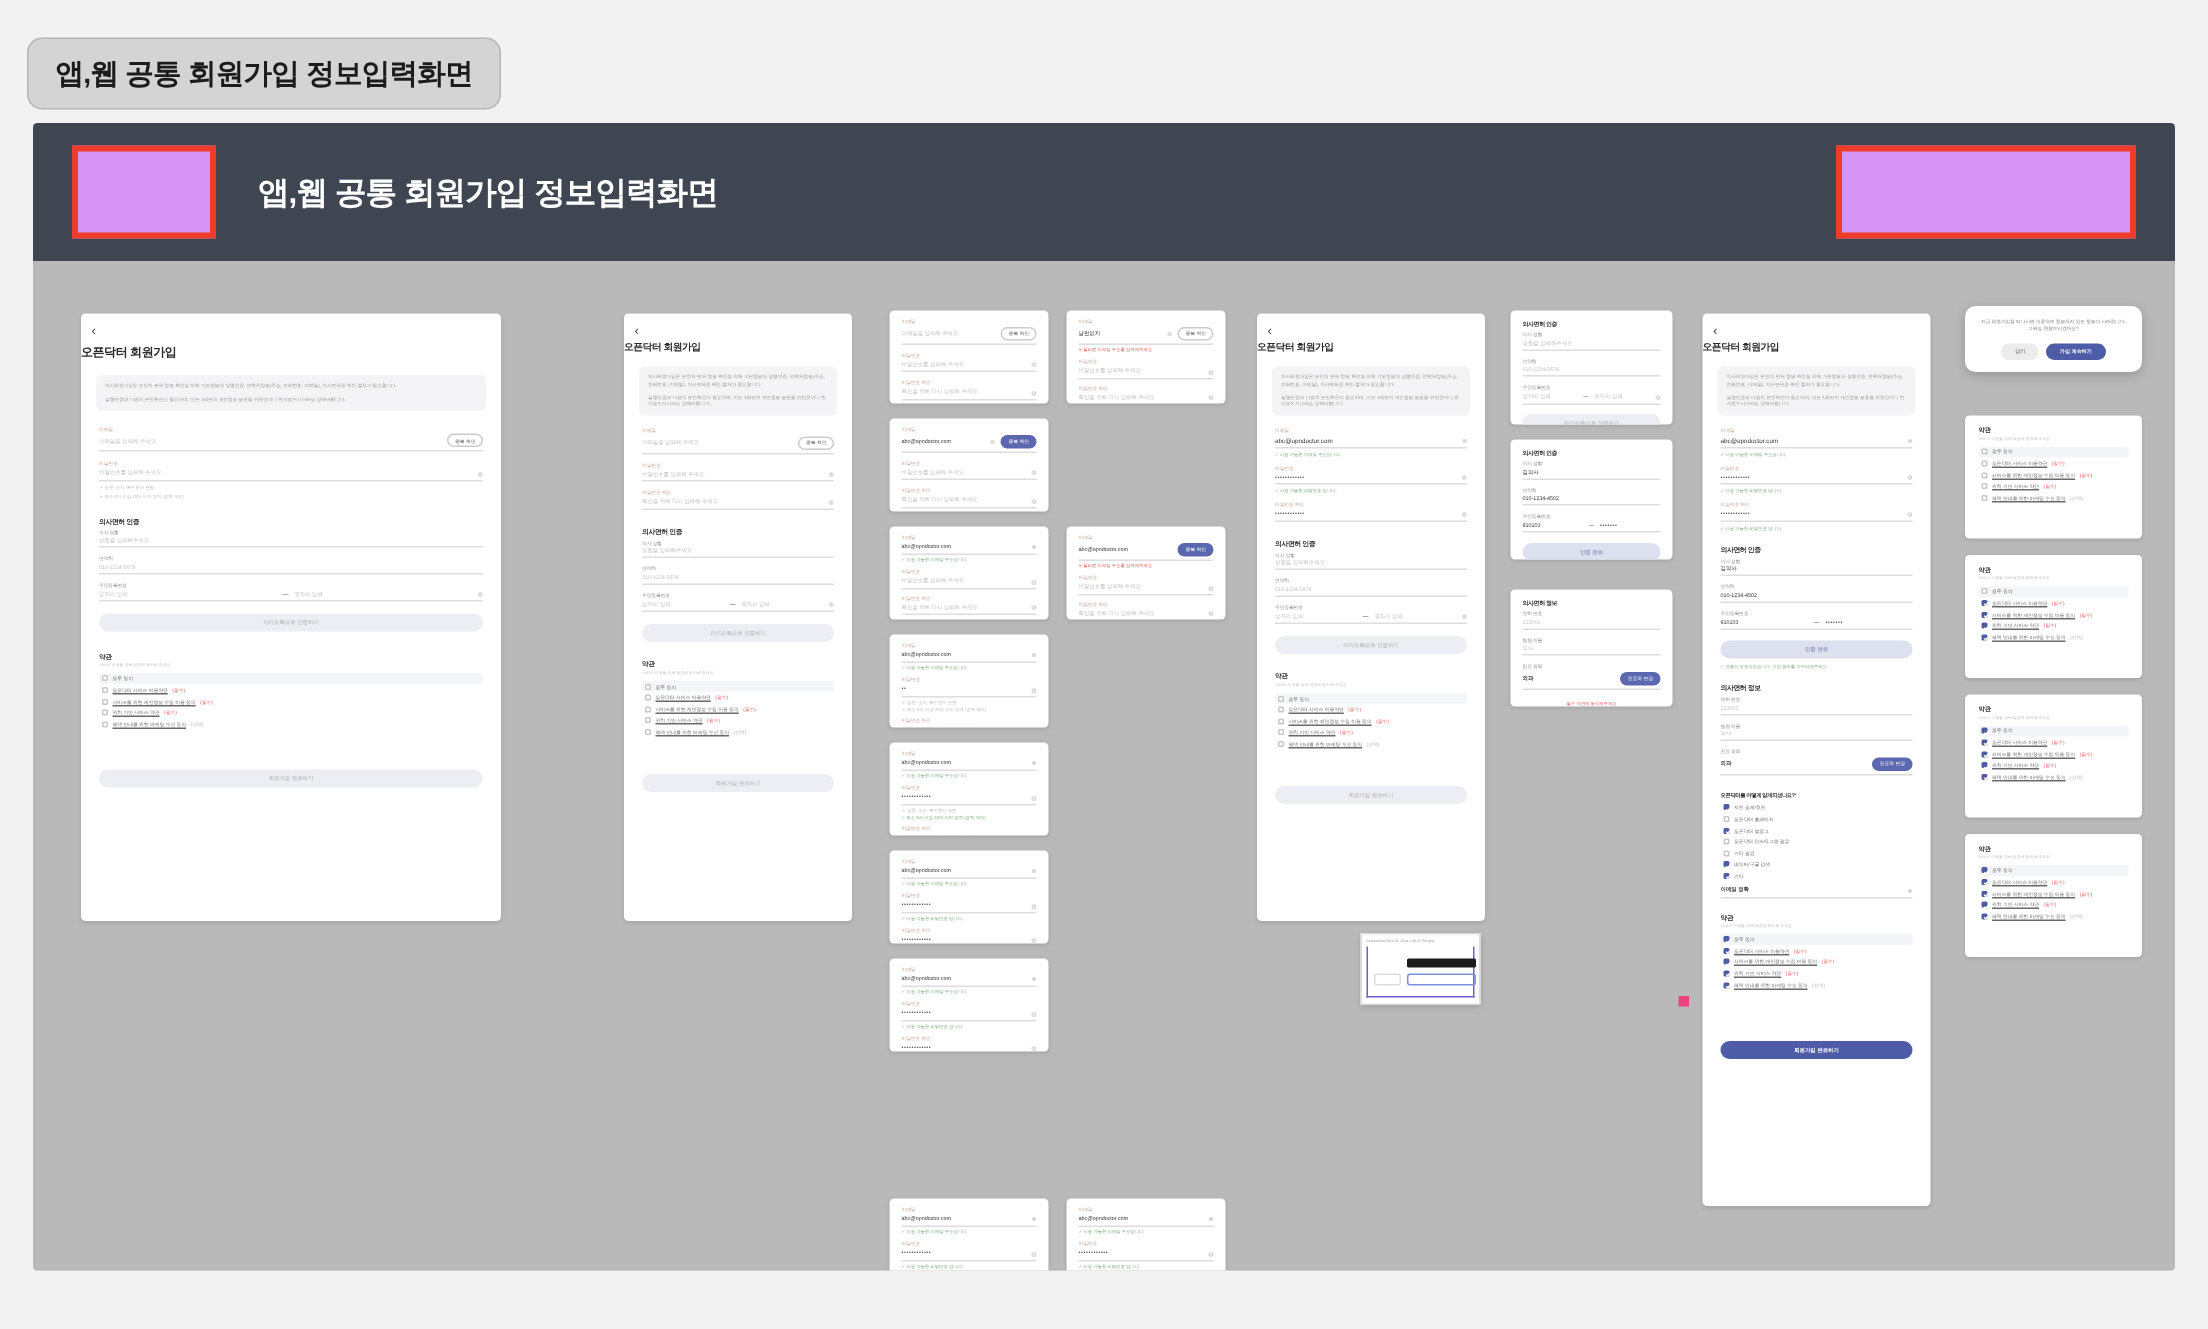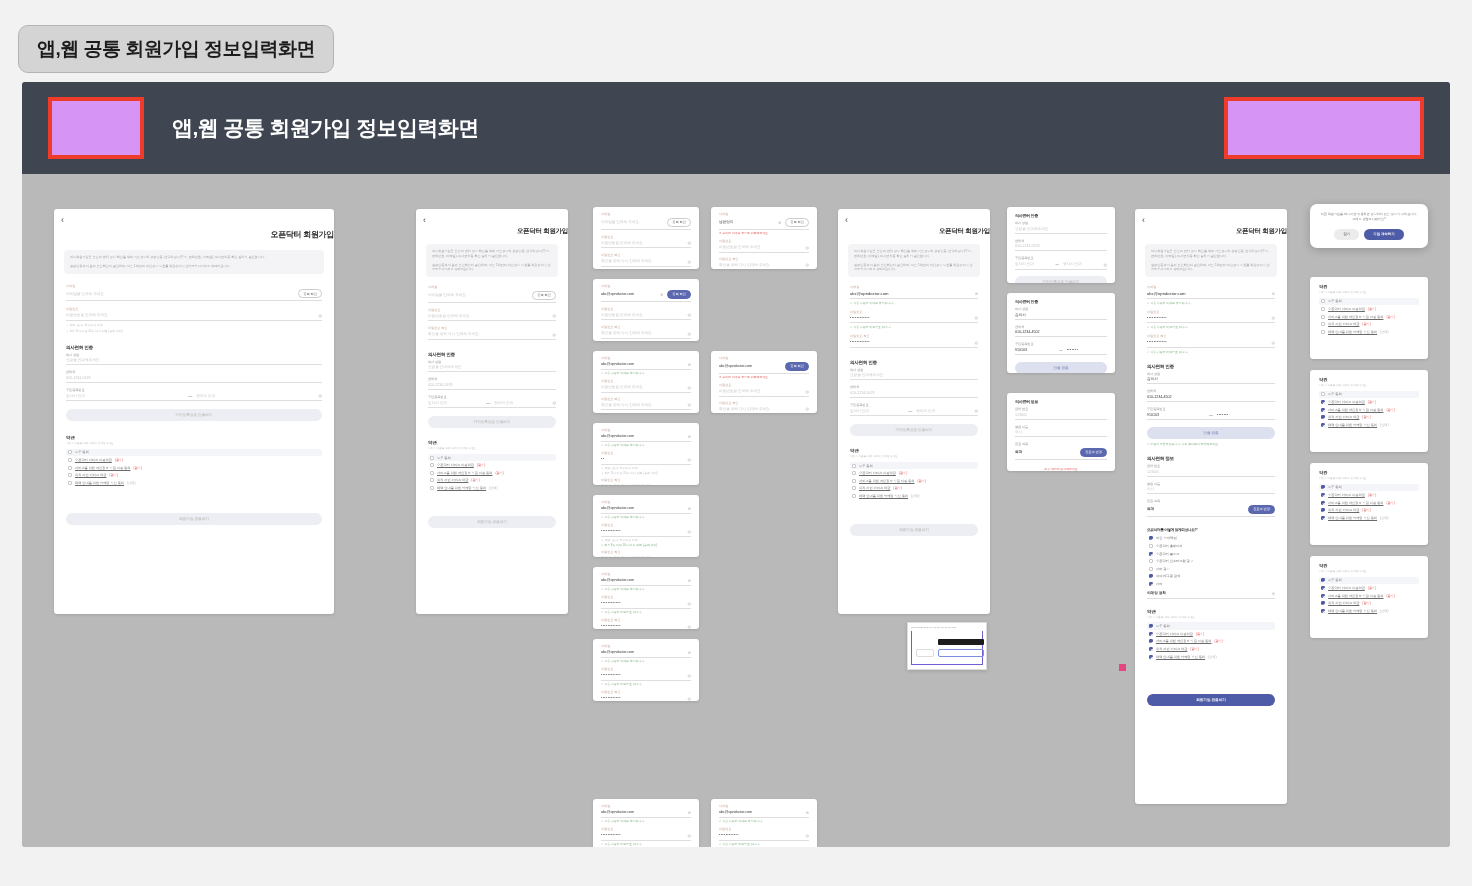--- a/index.html
+++ b/index.html
@@ -67,21 +67,21 @@
     font-size: 4px;
     color: #2b2b2b;
   }
   .screen.tiny { font-size: 3.4px; }
 
   .back-ico {
     position: absolute; left: 7px; top: 7px;
     font-size: 9px; color: #444; line-height: 1;
   }
   .scr-title {
-    text-align: right; font-weight: bold;
+    text-align: left; font-weight: bold;
     letter-spacing: -0.3px;
   }
 
   .notice {
     background: #f4f4f6; border-radius: 4px;
     padding: 5px 6px; margin: 0 10px;
     color: #9a9a9a; line-height: 1.55;
     font-size: 3.1px;
   }
   .notice p { margin: 0 0 4px 0; }

